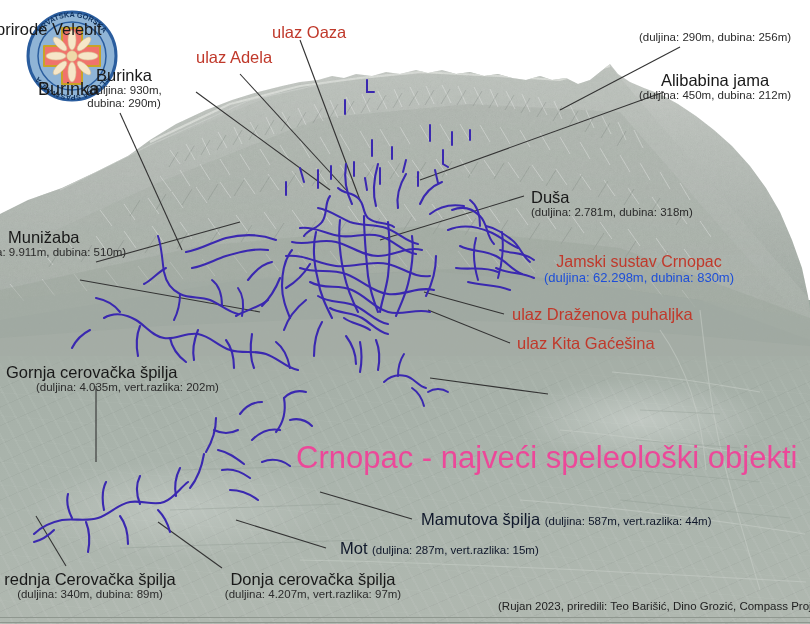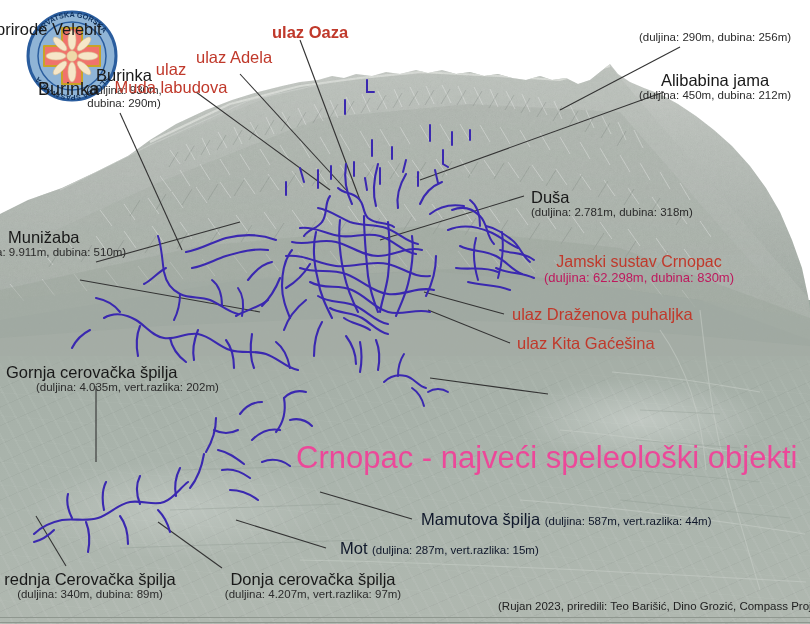--- a/index.html
+++ b/index.html
@@ -65,21 +65,21 @@
     display: block;
     font-size: 16.5px;
     color: #191919;
   }
   .label .sub {
     display: block;
     font-size: 11.5px;
     color: #2b2b2b;
   }
   .label.red .name { color: #c0392b; }
-  .label.red .sub  { color: #be185d; }
+  .label.red .sub  { color: #1d4ed8; }
   .label.center { text-align: center; }
 
   .label.big .name { font-size: 16px; }
   .label.big .sub  { font-size: 13px; }
 
   .inline-label {
     position: absolute;
     white-space: nowrap;
     color: #0f172a;
   }
@@ -439,30 +439,26 @@
       </g>
     </g>
   </svg>
 
   <div class="label center" style="left:64px; top:66px; width:120px;">
     <span class="name">Burinka</span>
     <span class="sub">(duljina: 930m,</span>
     <span class="sub">dubina: 290m)</span>
   </div>
 
-  <div class="label red center" style="left:96px; top:60px; width:150px;">
-    <span class="name">ulaz</span>
-    <span class="name">Muda labudova</span>
-  </div>
 
   <div class="label red" style="left:196px; top:48px;">
     <span class="name">ulaz Adela</span>
   </div>
 
-  <div class="label red" style="left:272px; top:23px;font-weight:bold;">
+  <div class="label red" style="left:272px; top:23px;">
     <span class="name">ulaz Oaza</span>
   </div>
 
   <div class="label center" style="left:620px; top:31px; width:190px;">
     <span class="sub">(duljina: 290m, dubina: 256m)</span>
   </div>
 
   <div class="label center" style="left:620px; top:71px; width:190px;">
     <span class="name">Alibabina jama</span>
     <span class="sub">(duljina: 450m, dubina: 212m)</span>

